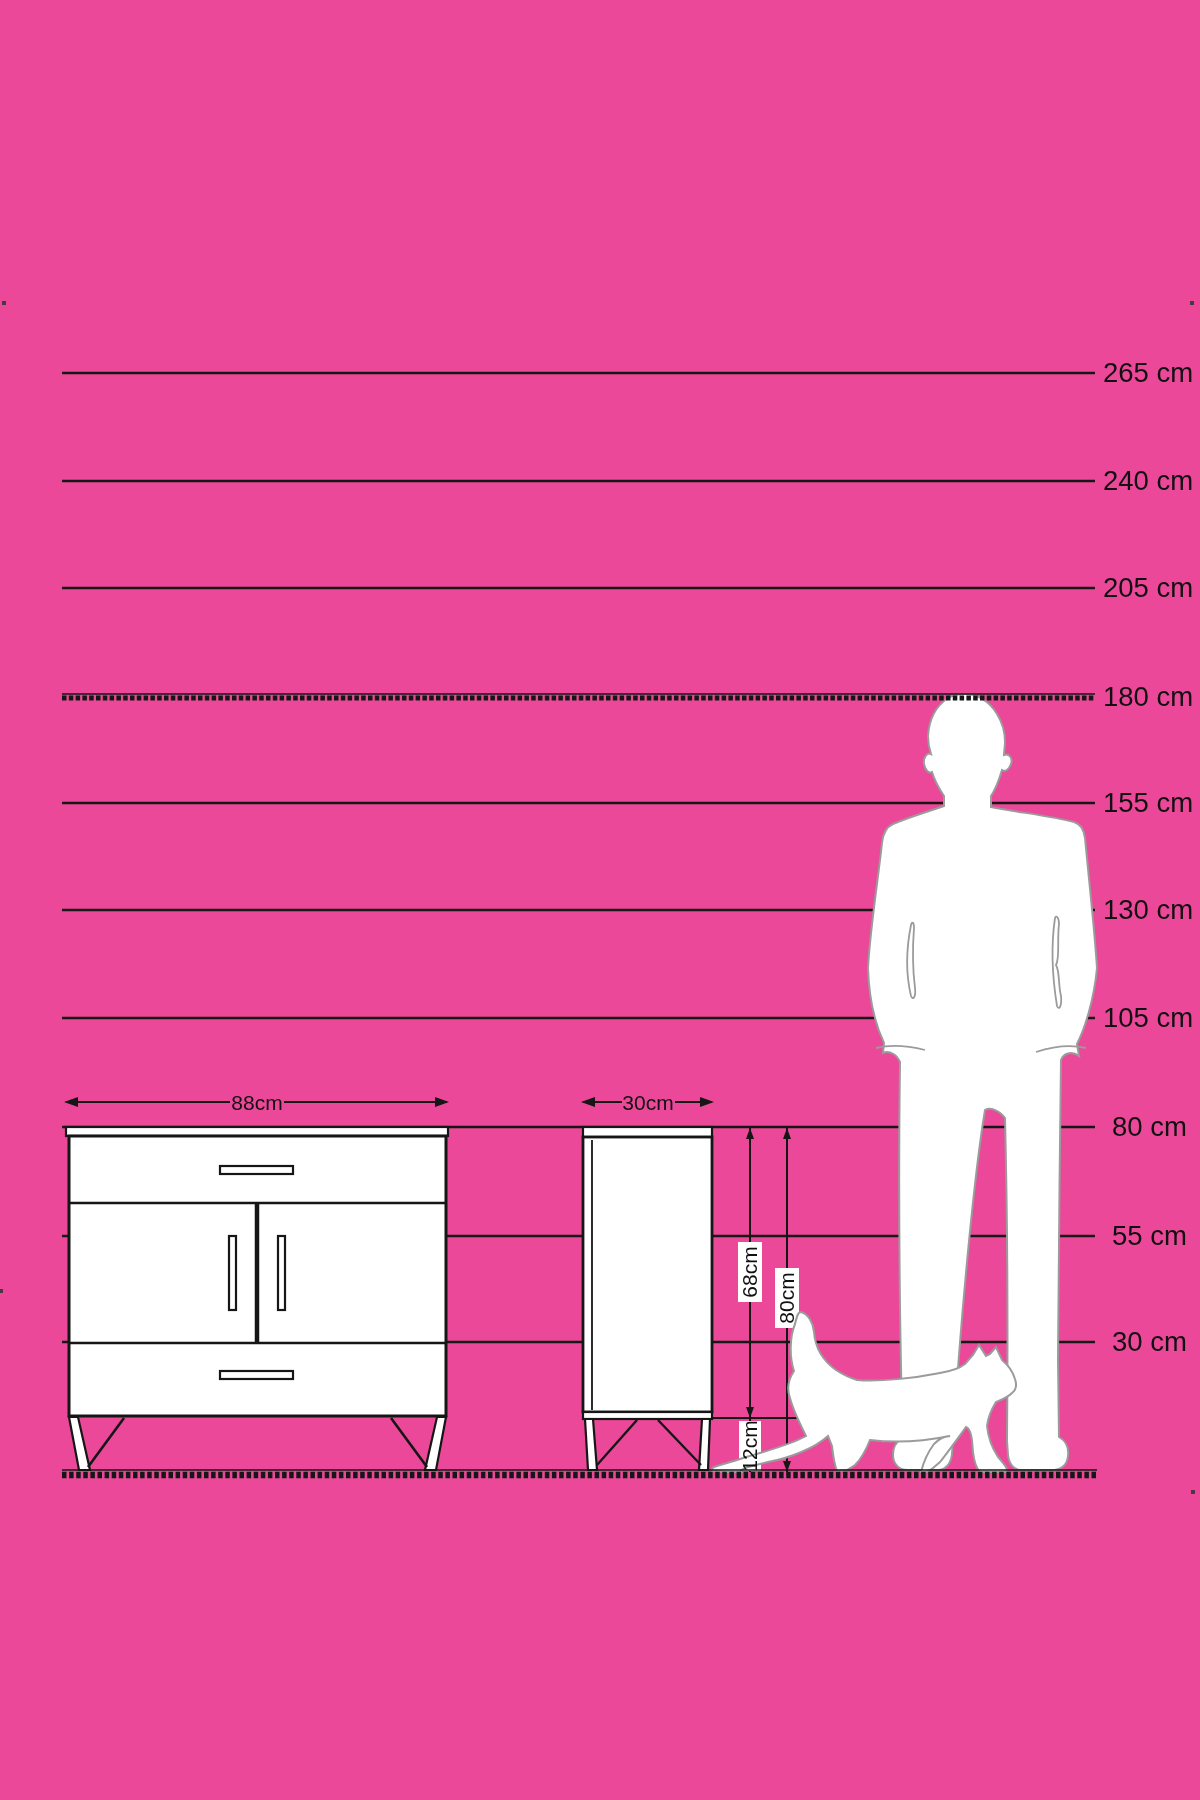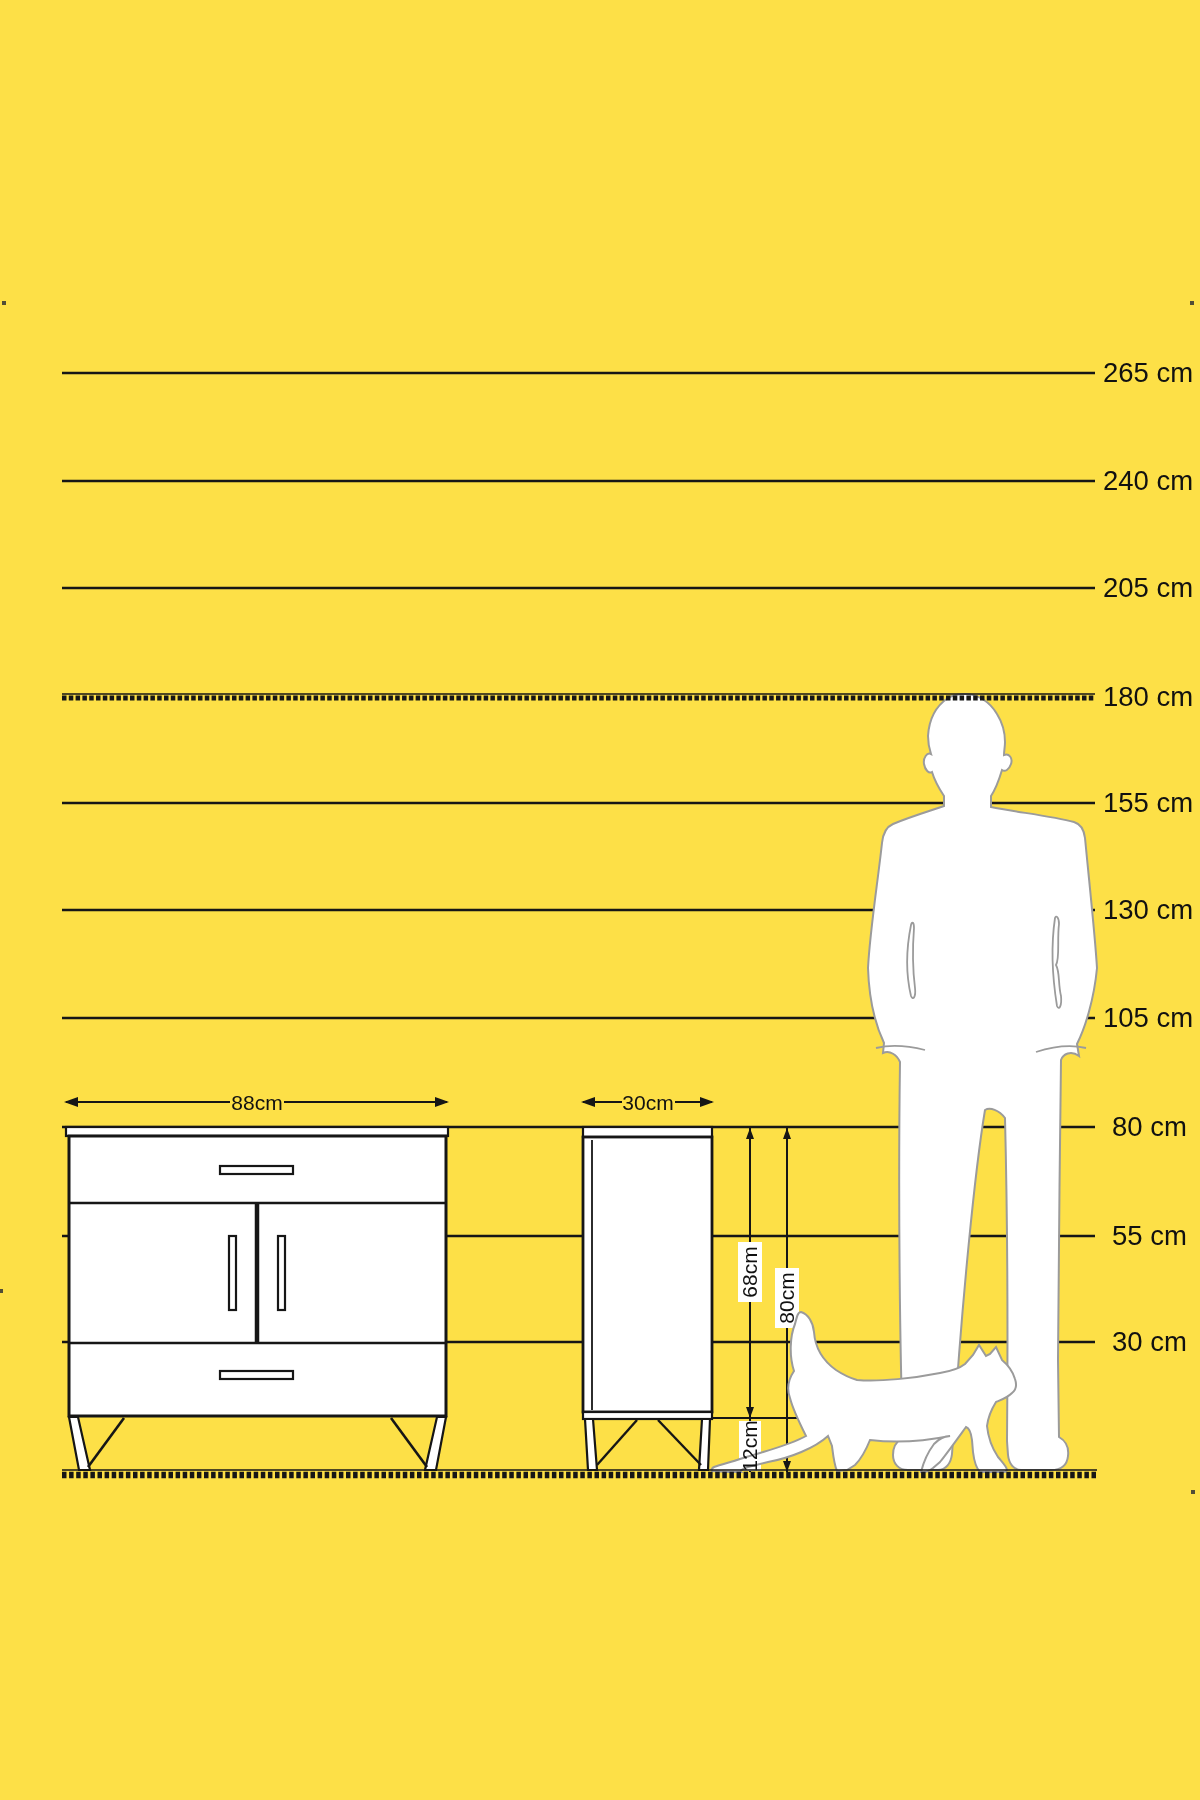--- a/index.html
+++ b/index.html
@@ -4,21 +4,21 @@
 <style>
   html, body {
     margin: 0;
     padding: 0;
     background: #ffffff;
   }
   .stage {
     position: relative;
     width: 1200px;
     height: 1800px;
-    background: #fde047;
+    background: #ec4899;
     font-family: "Liberation Sans", sans-serif;
   }
   svg { display: block; }
   text {
     font-family: "Liberation Sans", sans-serif;
     fill: #111111;
   }
   .ruler-label { font-size: 27.5px; }
   .dim-label   { font-size: 21px; }
 </style>

